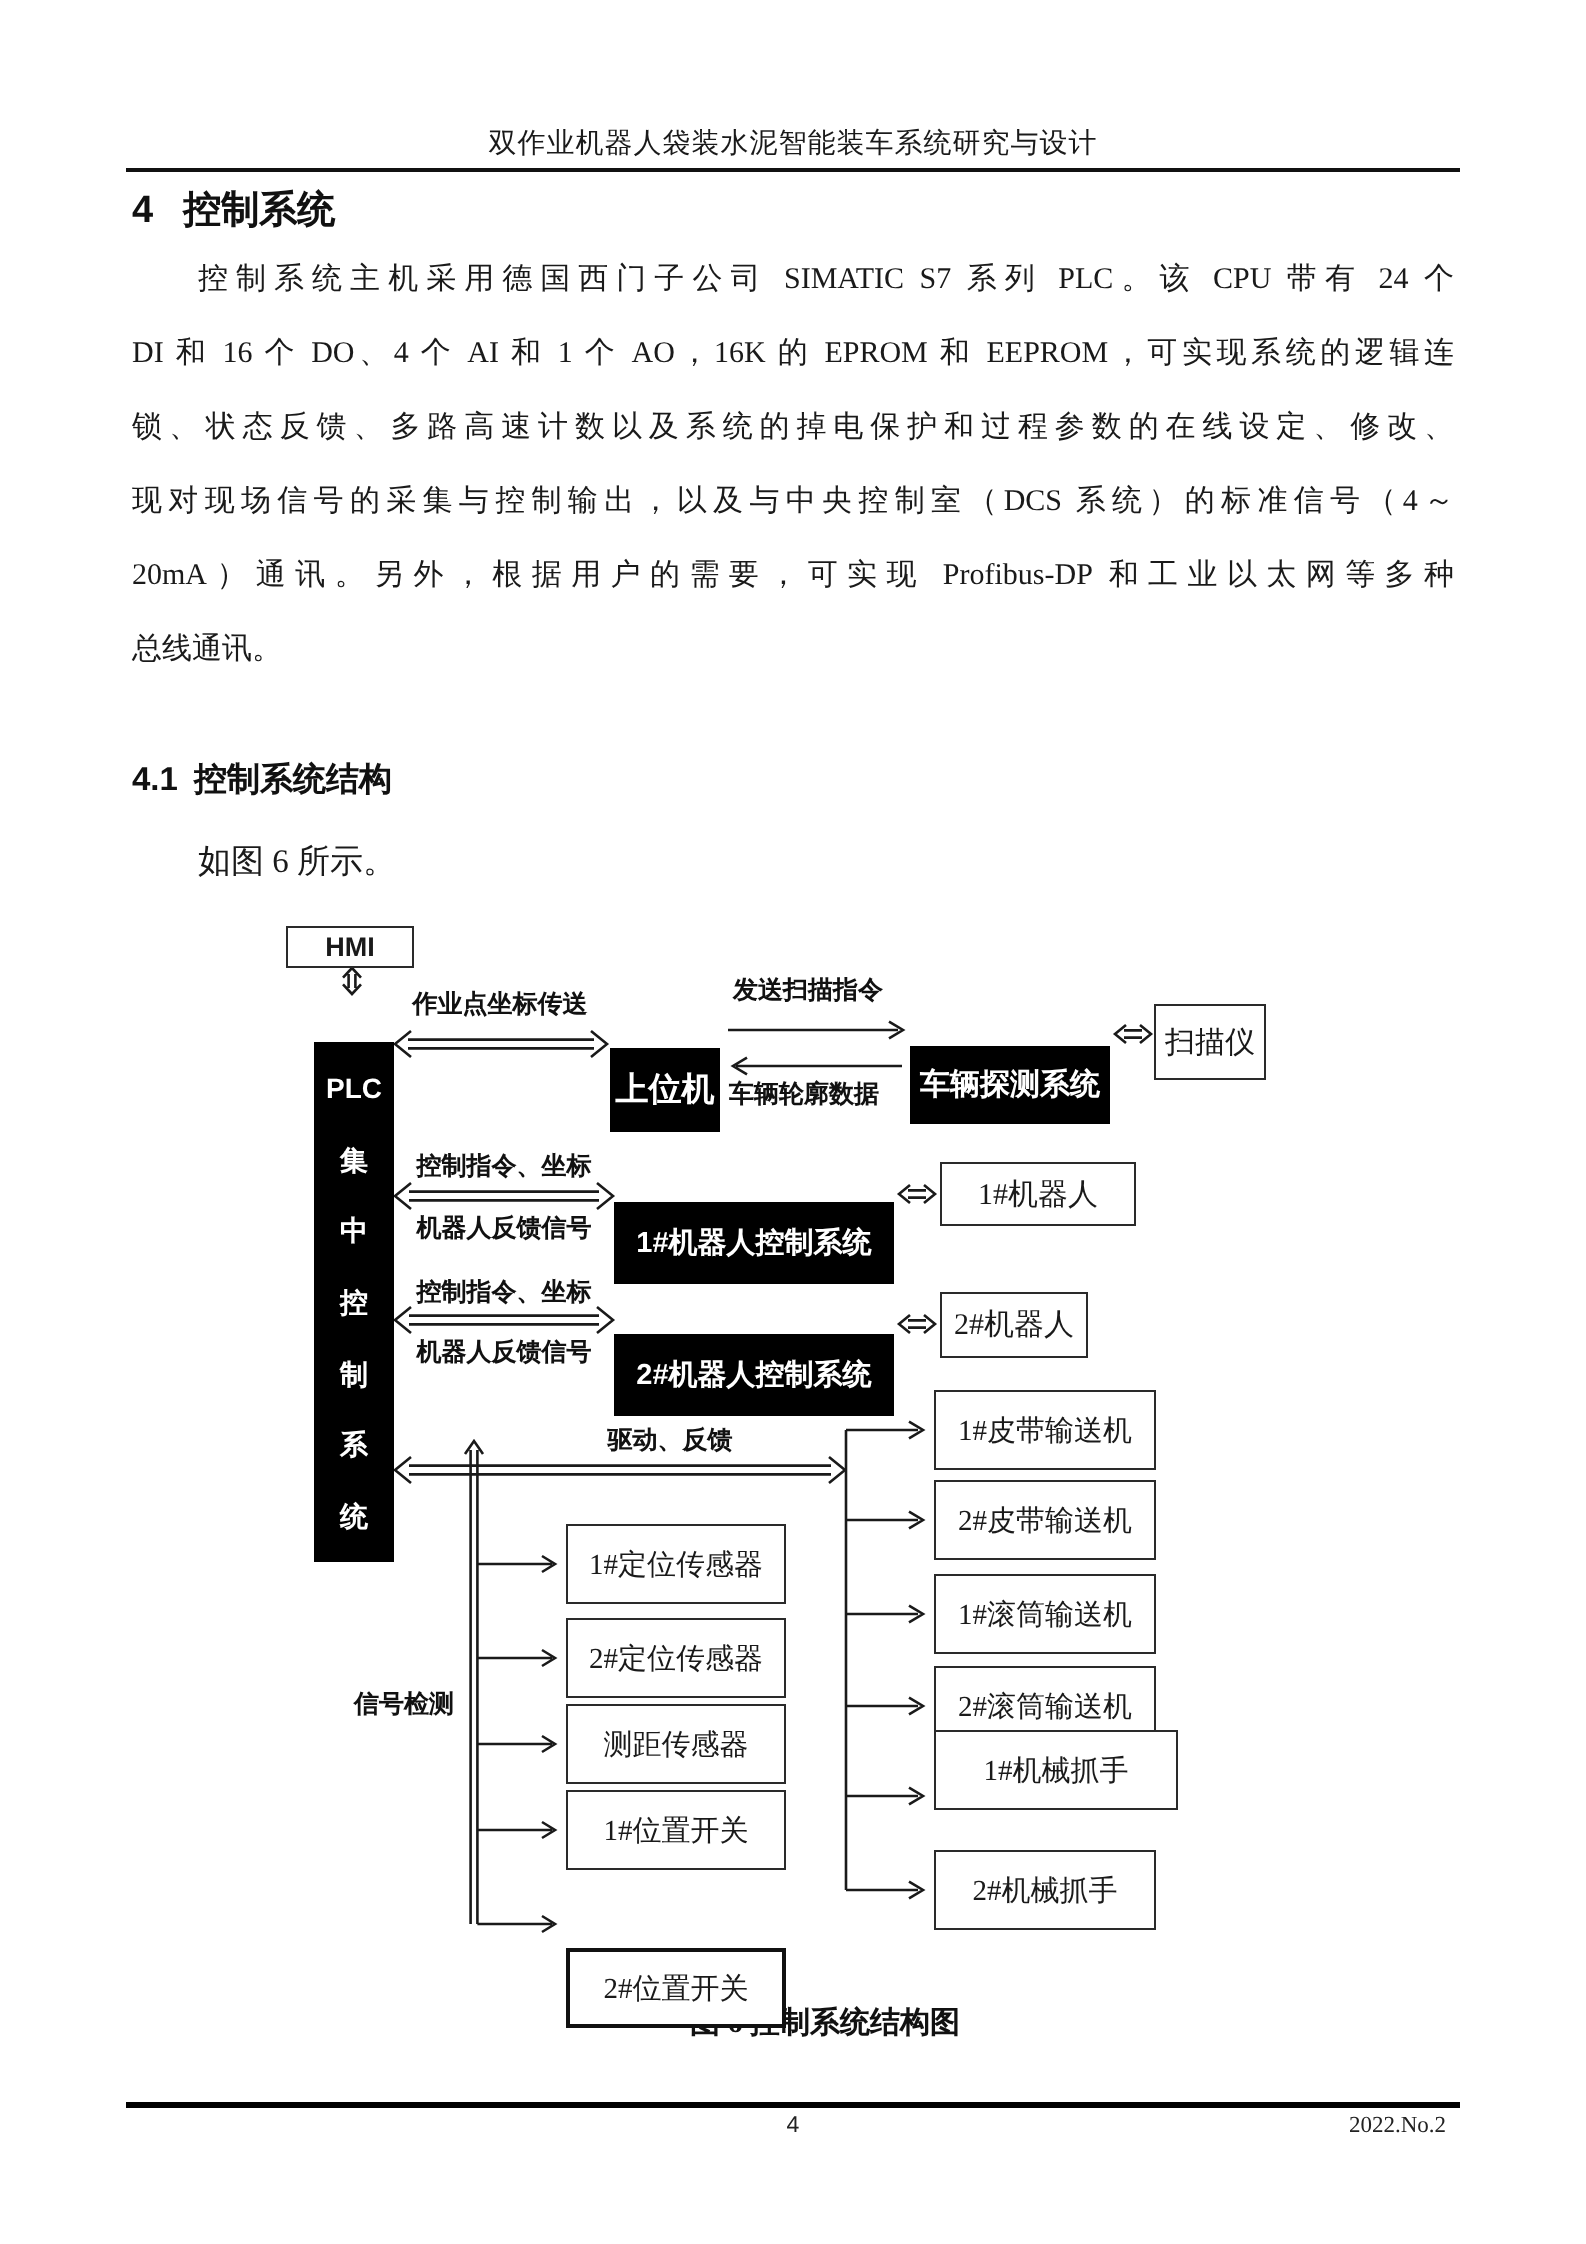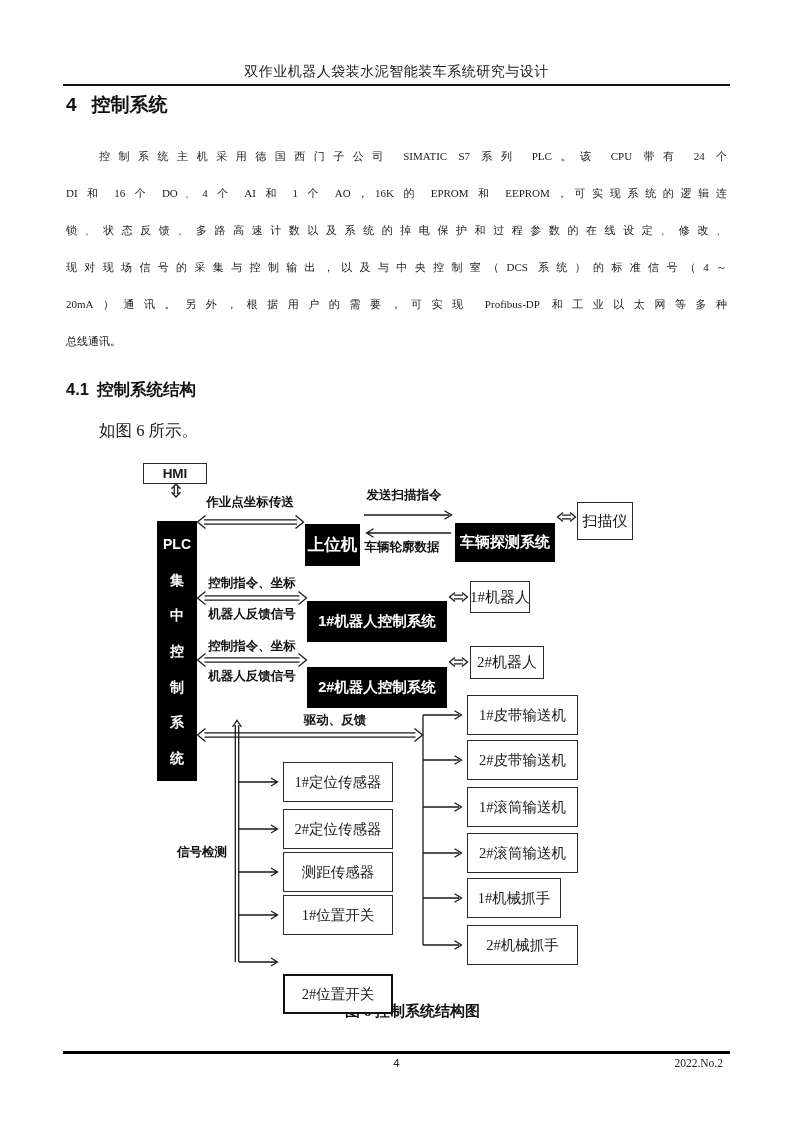--- a/index.html
+++ b/index.html
@@ -6,21 +6,21 @@
   .page{
     position:relative;width:793px;height:1122px;background:#ffffff;
     font-family:"Liberation Serif","DejaVu Serif",serif;color:#1a1a1a;overflow:hidden;
   }
   .running-title{position:absolute;top:63px;left:0;width:100%;text-align:center;
     font-size:14px;letter-spacing:.5px;}
   .header-rule{position:absolute;top:84px;left:63px;width:667px;height:2px;background:#111;}
   .h1{position:absolute;top:92px;left:66px;font-family:"Liberation Sans","DejaVu Sans",sans-serif;
     font-size:19px;font-weight:bold;color:#111;}
   .h1 .num{margin-right:15px;}
-  .para{position:absolute;top:138px;left:66px;width:661px;font-size:11px;}
+  .para{position:absolute;top:122px;left:66px;width:661px;font-size:15px;}
   .pline{height:37px;line-height:37px;text-align:justify;}
   .jl{text-align-last:justify;}
   .indent{text-indent:33px;}
   .h2{position:absolute;top:379px;left:66px;font-family:"Liberation Sans","DejaVu Sans",sans-serif;
     font-size:16.5px;font-weight:bold;color:#111;}
   .h2 .num{margin-right:8px;}
   .fig-intro{position:absolute;top:412px;left:66px;width:661px;line-height:37px;
     text-indent:33px;font-size:16.5px;}
   .diagram{position:absolute;top:455px;left:0;width:793px;height:535px;}
   .diagram svg{position:absolute;left:0;top:0;}
@@ -135,36 +135,36 @@
       <span>制</span>
       <span>系</span>
       <span>统</span>
     </div>
 
     <div class="bbox host" style="left:305px;top:45px;width:55px;height:42px;">上位机</div>
     <div class="bbox" style="left:455px;top:44px;width:100px;height:39px;">车辆探测系统</div>
     <div class="wbox" style="left:577px;top:47px;width:56px;height:38px;font-size:15px;">扫描仪</div>
 
     <div class="bbox ctrl" style="left:307px;top:122px;width:140px;height:41px;">1#机器人控制系统</div>
-    <div class="wbox" style="left:470px;top:126px;width:60px;height:32px;font-size:15px;">1#机器人</div>
+    <div class="wbox" style="left:470px;top:126px;width:98px;height:32px;font-size:15px;">1#机器人</div>
 
     <div class="bbox ctrl" style="left:307px;top:188px;width:140px;height:41px;">2#机器人控制系统</div>
     <div class="wbox" style="left:470px;top:191px;width:74px;height:33px;font-size:15px;">2#机器人</div>
 
     <div class="wbox" style="left:283px;top:307px;width:110px;height:40px;">1#定位传感器</div>
     <div class="wbox" style="left:283px;top:354px;width:110px;height:40px;">2#定位传感器</div>
     <div class="wbox" style="left:283px;top:397px;width:110px;height:40px;">测距传感器</div>
     <div class="wbox" style="left:283px;top:440px;width:110px;height:40px;">1#位置开关</div>
     <div class="wbox thick" style="left:283px;top:487px;width:110px;height:40px;margin-top:32px;">2#位置开关</div>
 
     <div class="wbox" style="left:467px;top:240px;width:111px;height:40px;text-align:right;">1#皮带输送机</div>
     <div class="wbox" style="left:467px;top:285px;width:111px;height:40px;">2#皮带输送机</div>
     <div class="wbox" style="left:467px;top:332px;width:111px;height:40px;">1#滚筒输送机</div>
     <div class="wbox" style="left:467px;top:378px;width:111px;height:40px;">2#滚筒输送机</div>
-    <div class="wbox" style="left:467px;top:423px;width:94px;height:40px;">1#机械抓手</div>
+    <div class="wbox" style="left:467px;top:410px;width:122px;height:40px;">1#机械抓手</div>
     <div class="wbox" style="left:467px;top:470px;width:111px;height:40px;">2#机械抓手</div>
 
     <div class="dlabel" style="left:250px;top:40px;">作业点坐标传送</div>
     <div class="dlabel" style="left:404px;top:33px;">发送扫描指令</div>
     <div class="dlabel" style="left:402px;top:85px;">车辆轮廓数据</div>
     <div class="dlabel" style="left:252px;top:121px;">控制指令、坐标</div>
     <div class="dlabel" style="left:252px;top:152px;">机器人反馈信号</div>
     <div class="dlabel" style="left:252px;top:184px;">控制指令、坐标</div>
     <div class="dlabel" style="left:252px;top:214px;">机器人反馈信号</div>
     <div class="dlabel" style="left:335px;top:258px;">驱动、反馈</div>

